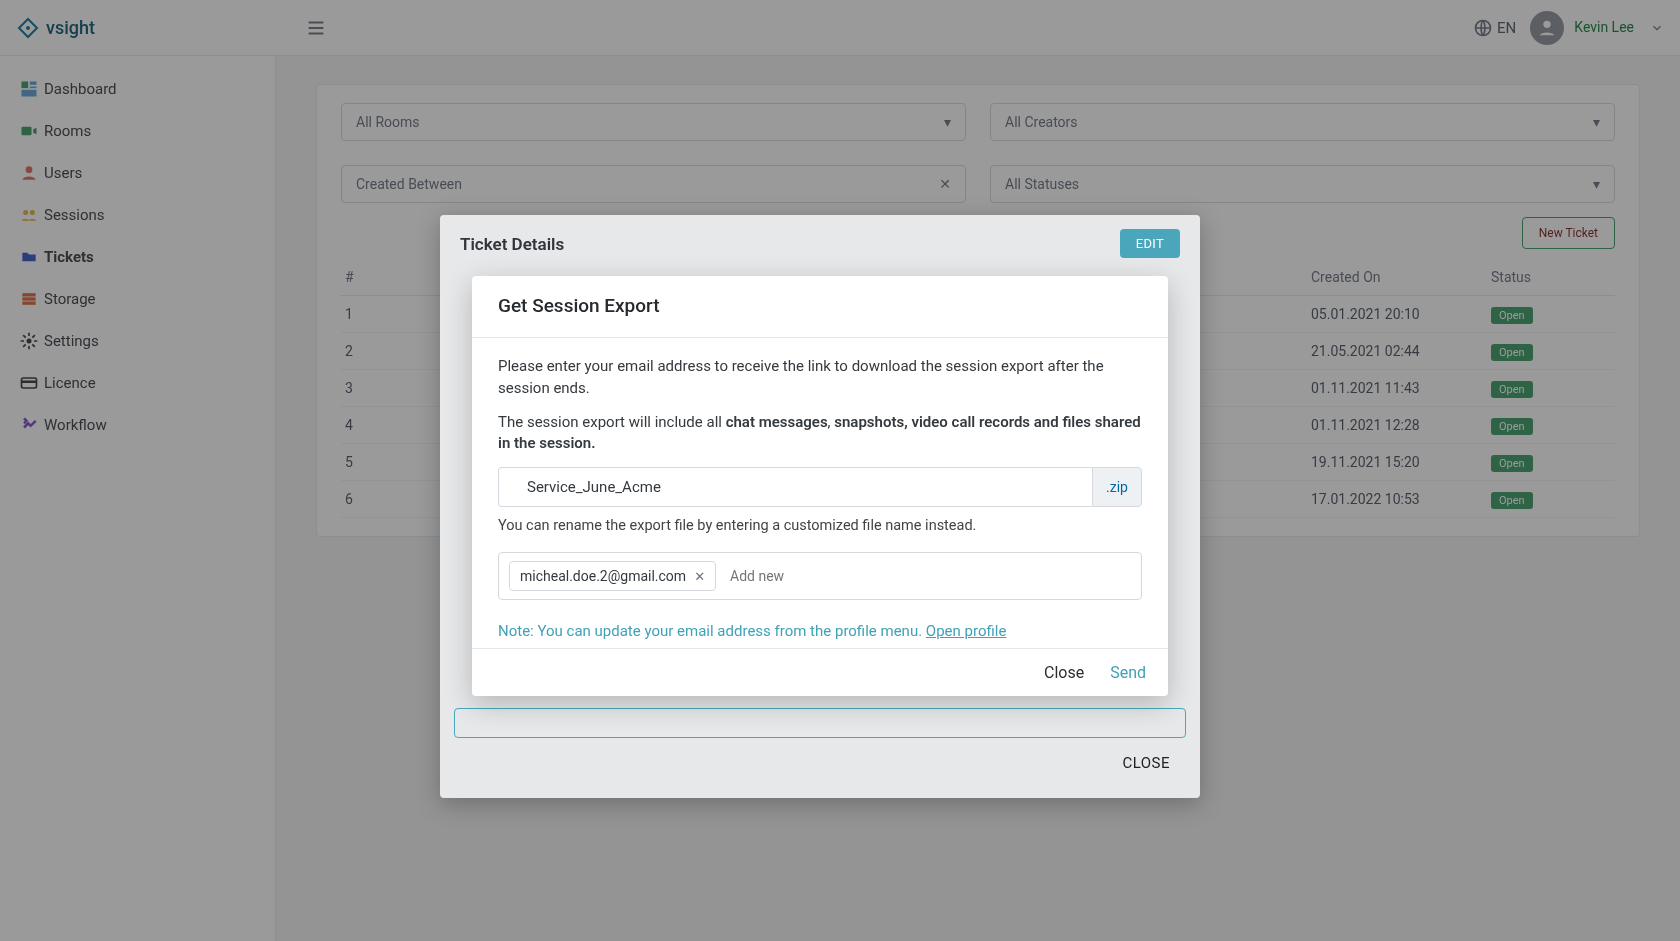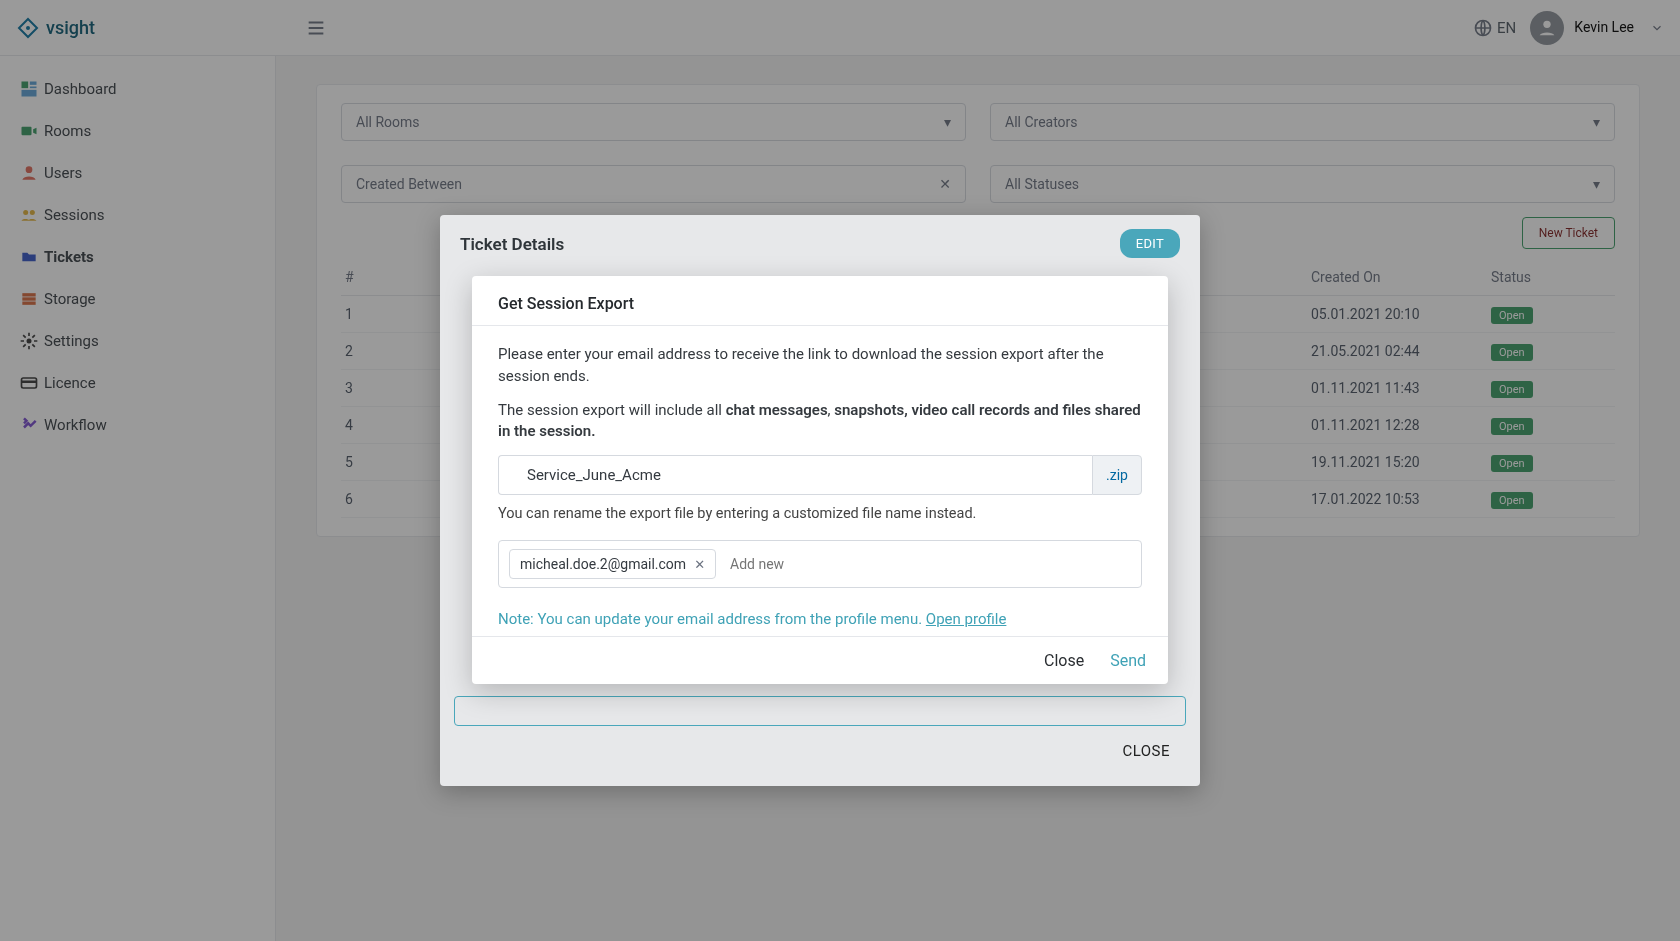--- a/index.html
+++ b/index.html
@@ -5,21 +5,21 @@
   * { box-sizing: border-box; margin: 0; padding: 0; font-family: -apple-system, BlinkMacSystemFont, "Segoe UI", Roboto, Arial, sans-serif; }
   html, body { width: 1680px; height: 941px; overflow: hidden; background: #f5f5f5; color: #333; }
   
   .app { position: relative; width: 100%; height: 100%; }
   .topbar { height: 56px; background: #fff; display: flex; align-items: center; padding: 0 16px; border-bottom: 1px solid #e5e7eb; }
   .logo { display: flex; align-items: center; gap: 6px; color: #0c5b75; font-weight: 500; font-size: 18px; }
   .logo svg { width: 24px; height: 24px; }
   .hamburger { margin-left: 210px; color: #6b7280; cursor: pointer; }
   .topbar-spacer { flex: 1; }
   .lang { display: flex; align-items: center; gap: 4px; color: #505a63; margin-right: 14px; font-size: 15px; }
-  .user-block { display: flex; align-items: center; gap: 10px; color: #000000; }
+  .user-block { display: flex; align-items: center; gap: 10px; color: #15803d; }
   .avatar { width: 34px; height: 34px; border-radius: 50%; background: #8d939a; display: flex; align-items: center; justify-content: center; color: #fff; }
   .user-name { font-size: 14px; line-height: 1.2; }
   .chev { color: #6b7280; margin-left: 6px; }
   .body { display: flex; height: calc(100% - 56px); }
   .sidebar { width: 276px; background: #fff; padding-top: 12px; border-right: 1px solid #e5e7eb; }
   .sidebar-item { display: flex; align-items: center; gap: 4px; padding: 10px 18px; color: #3a4046; font-size: 15px; cursor: pointer; }
   .sidebar-item .ico { width: 22px; height: 22px; display: flex; align-items: center; justify-content: center; }
   .sidebar-item.active { font-weight: 700; }
   .main { flex: 1; padding: 28px 40px; }
   .card { background: #fff; border: 1px solid #e5e7eb; border-radius: 4px; padding: 18px 24px; }
@@ -31,28 +31,28 @@
   .thead, .trow { display: grid; grid-template-columns: 40px 1fr 180px 120px; padding: 10px 4px; align-items: center; font-size: 14px; }
   .thead { color: #6b7280; border-bottom: 1px solid #e5e7eb; margin-top: 10px; }
   .trow { border-bottom: 1px solid #f0f2f5; color: #4b5563; }
   .badge-open { background: #3b9b64; color: #fff; font-size: 11px; padding: 2px 8px; border-radius: 3px; width: 44px; text-align: center; }
   
   .dim { position: absolute; inset: 0; background: rgba(30,30,30,0.45); }
   
   .dlg-outer { position: absolute; left: 440px; top: 215px; width: 760px; background: #e7e8ea; border-radius: 4px; box-shadow: 0 6px 24px rgba(0,0,0,0.25); padding-bottom: 18px; }
   .dlg-outer-hdr { display: flex; align-items: center; justify-content: space-between; padding: 14px 20px 18px 20px; }
   .dlg-outer-title { font-size: 17px; font-weight: 600; color: #2f353a; }
-  .btn-edit { background: #4aa7bb; color: #fff; border: none; border-radius: 12px; padding: 7px 16px; font-size: 13px; cursor: pointer; letter-spacing: .3px; }
+  .btn-edit { background: #4aa7bb; color: #fff; border: none; border-radius: 4px; padding: 7px 16px; font-size: 13px; cursor: pointer; letter-spacing: .3px; }
   .dlg-outer-footer { display: flex; justify-content: flex-end; padding: 8px 24px 0 24px; }
   .btn-close-outer { background: transparent; border: none; color: #222; font-size: 15px; letter-spacing: .5px; cursor: pointer; padding: 8px 6px; }
   .outer-wide-btn-wrap { padding: 0 14px; margin-top: 6px; }
   .outer-wide-btn { border: 1px solid #4aa7bb; height: 30px; border-radius: 4px; }
   
   .dlg-inner { position: relative; margin: 0 32px 12px 32px; background: #fff; border-radius: 4px; box-shadow: 0 8px 28px rgba(0,0,0,0.22); }
-  .dlg-inner-hdr { padding: 18px 26px 12px 26px; border-bottom: 1px solid #e5e7eb; font-size: 16px; font-weight: 500; color: #262a2e; }
+  .dlg-inner-hdr { padding: 18px 26px 20px 26px; border-bottom: 1px solid #e5e7eb; font-size: 19px; font-weight: 500; color: #262a2e; }
   .dlg-inner-body { padding: 18px 26px 8px 26px; }
   .p { font-size: 15px; color: #353a3f; line-height: 1.45; margin-bottom: 12px; }
   .p b { font-weight: 600; }
   .fname-row { display: flex; margin-top: 4px; }
   .fname-input { flex: 1; border: 1px solid #d5d9df; border-right: none; border-radius: 4px 0 0 4px; padding: 10px 28px; font-size: 15px; color: #343a40; outline: none; }
   .fname-suffix { width: 50px; border: 1px solid #d5d9df; background: #eef1f4; display: flex; align-items: center; justify-content: center; border-radius: 0 4px 4px 0; color: #0369a1; font-size: 14px; }
   .hint { font-size: 14.5px; color: #444; margin: 10px 0 18px 0; }
   .chipbox { border: 1px solid #d5d9df; border-radius: 4px; padding: 8px 10px; display: flex; align-items: center; gap: 14px; }
   .chip { border: 1px solid #d5d9df; border-radius: 4px; padding: 6px 10px; font-size: 14px; color: #343a40; display: flex; align-items: center; gap: 8px; }
   .chip .cx { color: #6b7280; cursor: pointer; font-size: 13px; }

